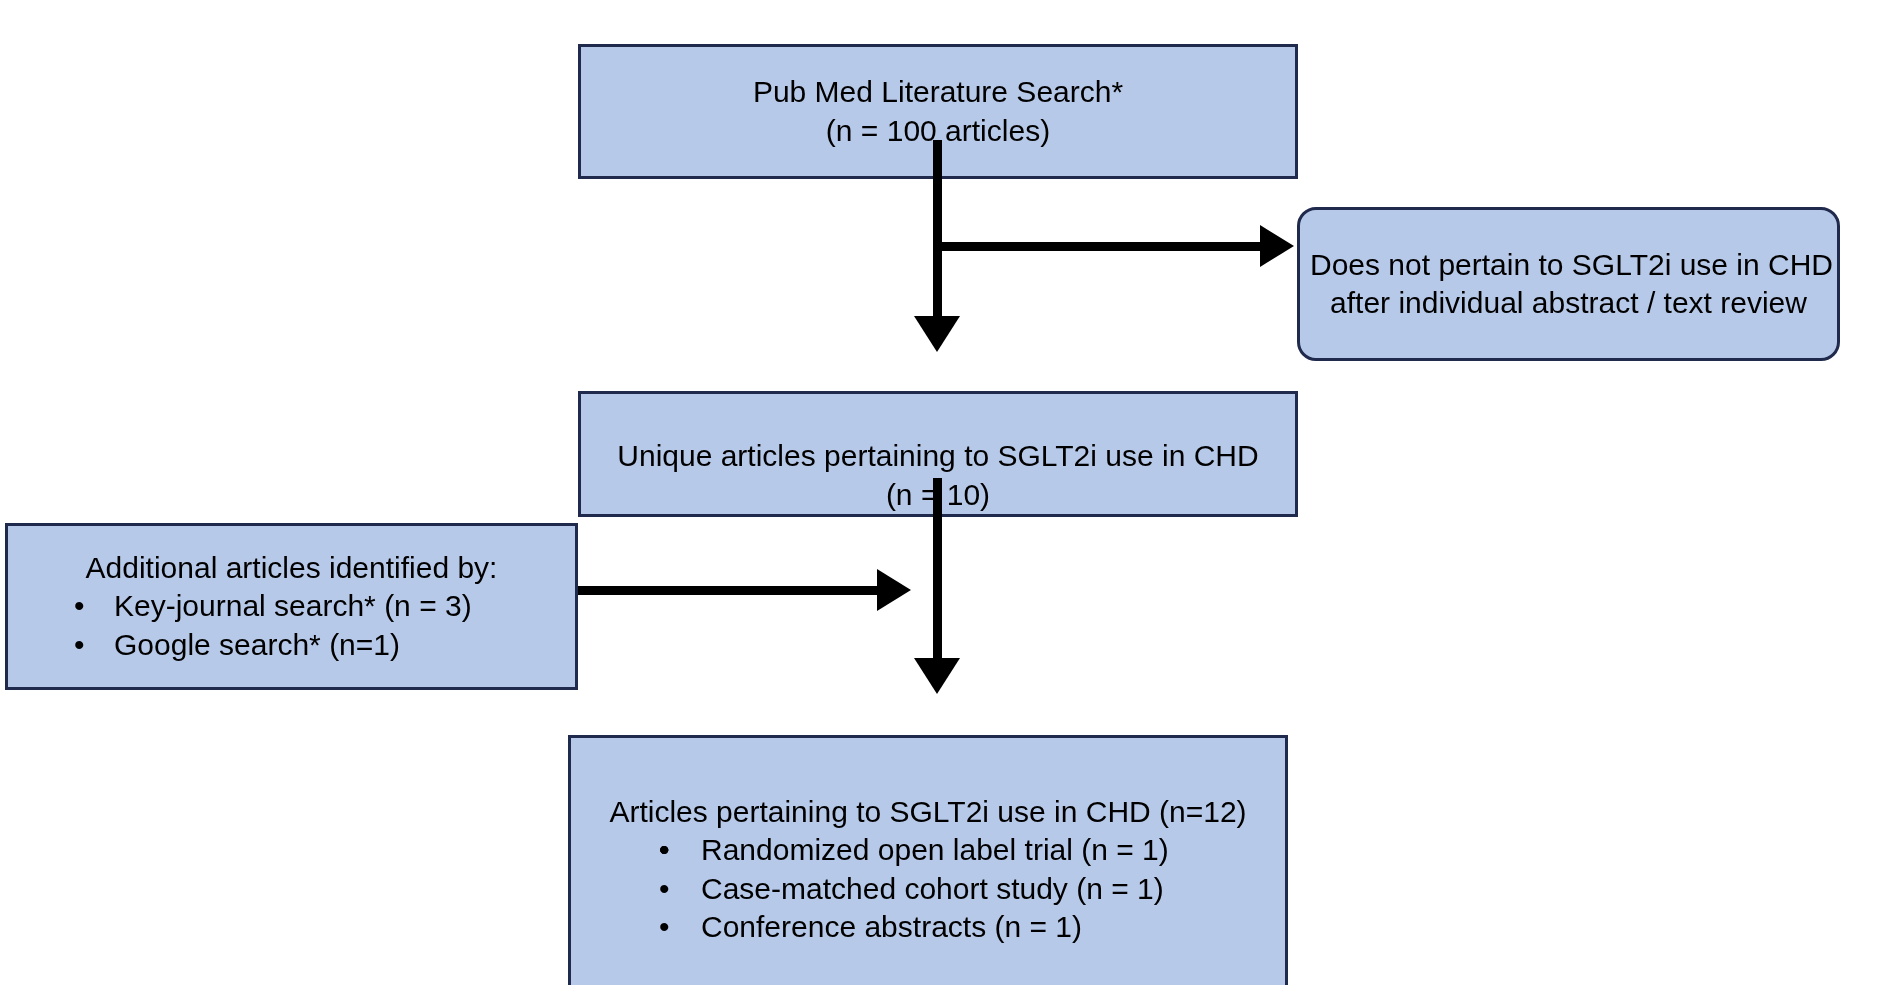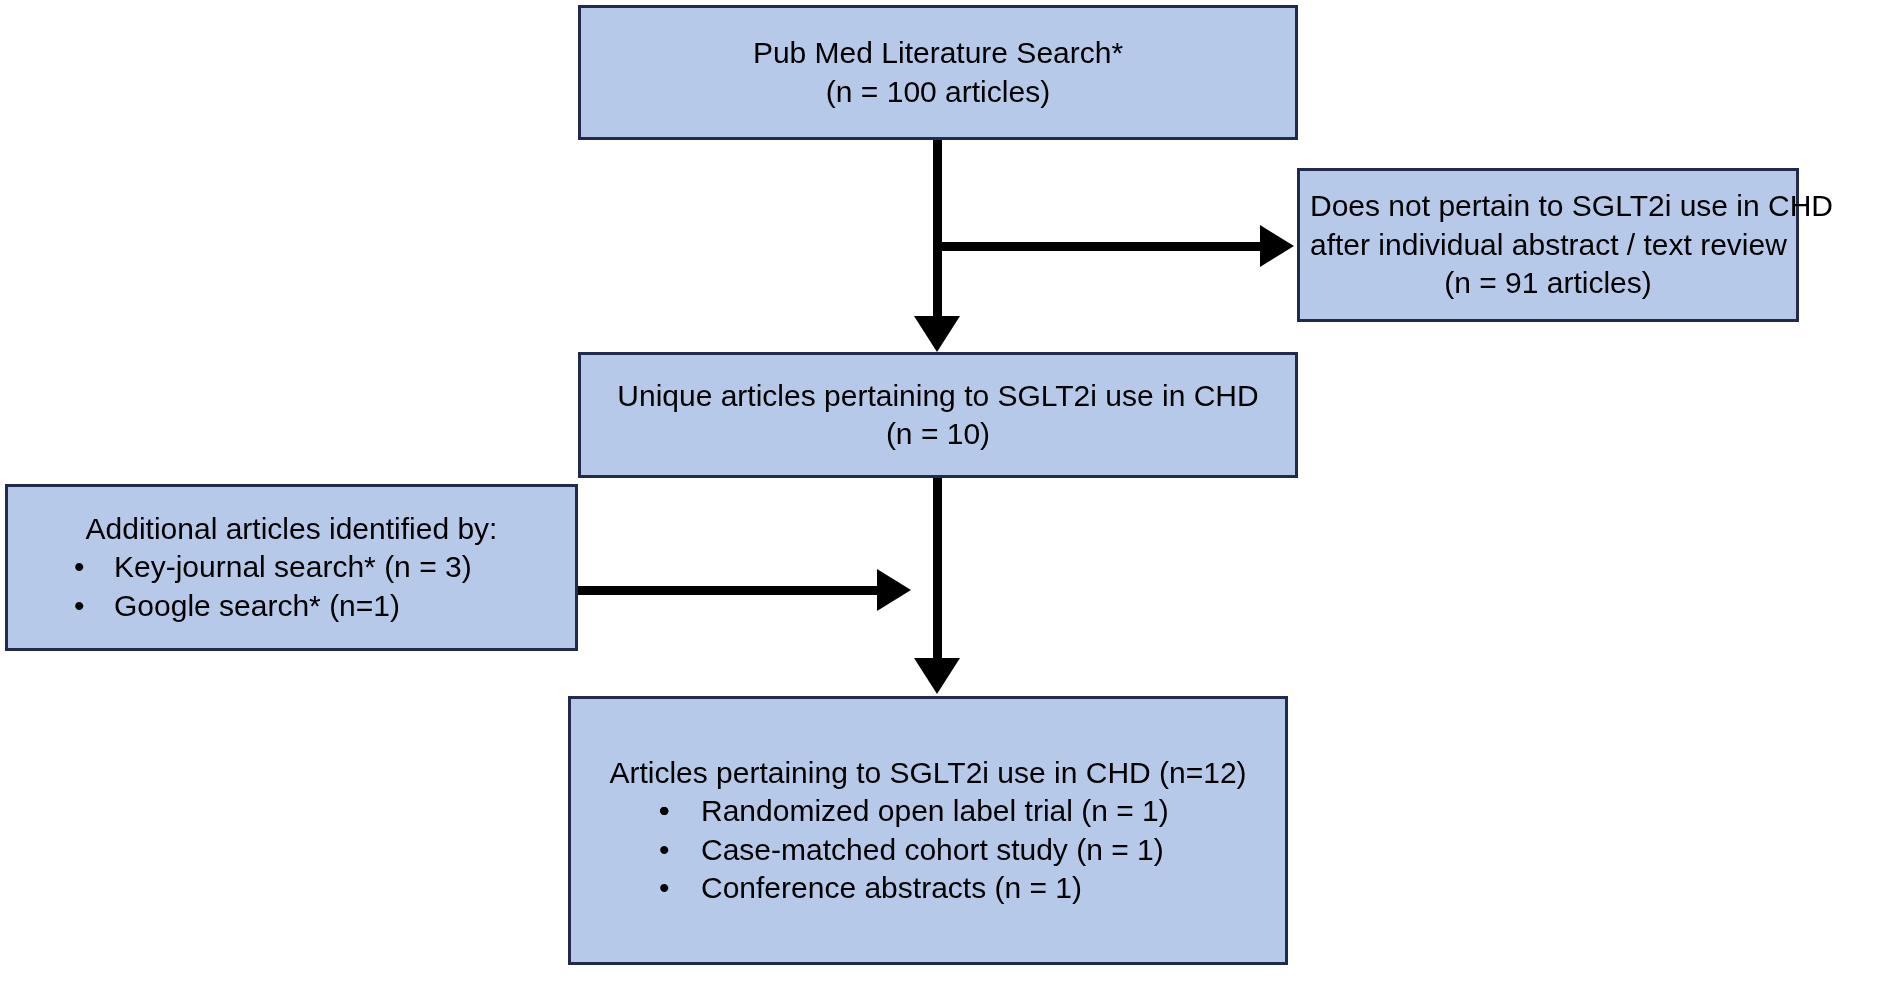--- a/index.html
+++ b/index.html
@@ -21,20 +21,21 @@
     position: absolute;
     background: #b7c9e8;
     border: 3px solid #1f2a4d;
     box-sizing: border-box;
     display: flex;
     flex-direction: column;
     justify-content: center;
     color: #000000;
     font-size: 30px;
     line-height: 1.28;
+    margin-top: 39px;
   }
   .box-inner {
     width: 100%;
     padding: 0 10px;
     box-sizing: border-box;
   }
   .line-center {
     text-align: center;
     white-space: nowrap;
   }
@@ -48,22 +49,22 @@
     padding-left: 46px;
     white-space: nowrap;
   }
   .bullets li .bullet-dot {
     position: absolute;
     left: 14px;
     top: 0;
   }
   
   #box-pubmed   { left: 578px; top: 5px;   width: 720px; height: 135px; }
-  #box-excluded { left: 1297px; top: 168px; width: 502px; height: 154px; }
-  #box-unique   { left: 578px; top: 352px; width: 720px; height: 126px; }
+  #box-excluded { left: 1297px; top: 168px; width: 543px; height: 154px; border-radius: 19px; }
+  #box-unique   { left: 578px; top: 352px; width: 720px; height: 126px; justify-content: flex-end; }
   #box-additional { left: 5px;  top: 484px; width: 573px; height: 167px; }
   #box-final    { left: 568px; top: 696px; width: 720px; height: 269px; }
 
   #box-additional .title { text-align: center; }
   #box-additional .bullets li { padding-left: 56px; }
   #box-additional .bullets li .bullet-dot { left: 56px; }
   #box-additional .bullets li { padding-left: 96px; }
 
   #box-final .title { text-align: center; }
   #box-final .bullets li { padding-left: 120px; }
@@ -118,21 +119,20 @@
   <div class="conn v-line" id="conn-v1"></div>
   <div class="arrow-down" id="arrow1"></div>
 
   <div class="conn h-line" id="conn-h1"></div>
   <div class="arrow-right" id="arrow-right1"></div>
 
   <div class="box" id="box-excluded">
     <div class="box-inner">
       <div class="line-center">Does not pertain to SGLT2i use in CHD</div>
       <div class="line-center">after individual abstract / text review</div>
-      <div class="line-center">(n = 91 articles)</div>
     </div>
   </div>
 
   <div class="box" id="box-unique">
     <div class="box-inner">
       <div class="line-center">Unique articles pertaining to SGLT2i use in CHD</div>
       <div class="line-center">(n = 10)</div>
     </div>
   </div>
 

